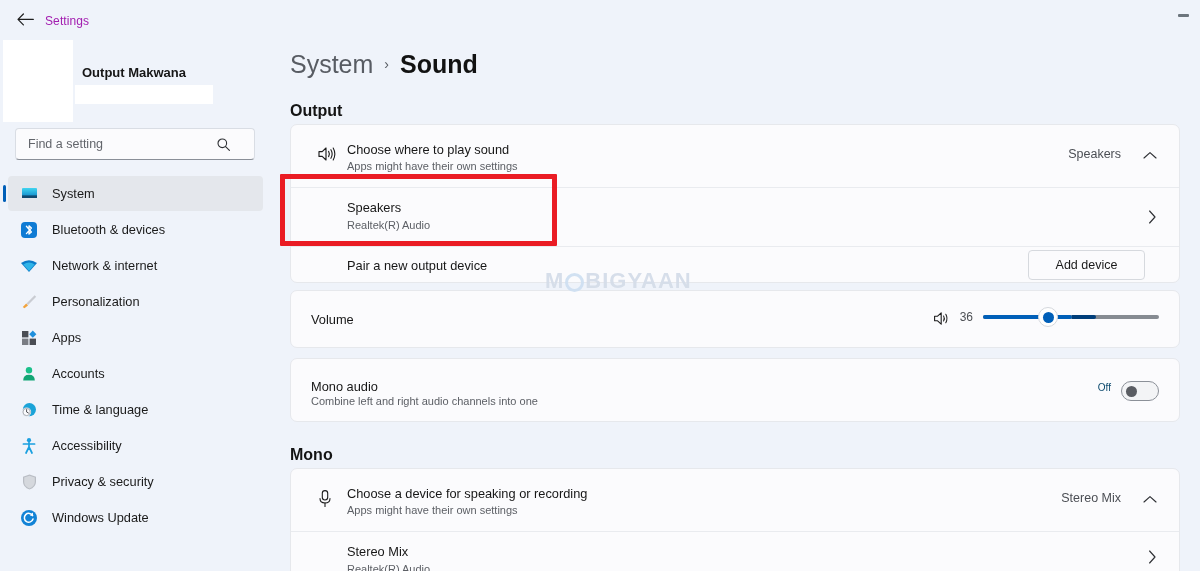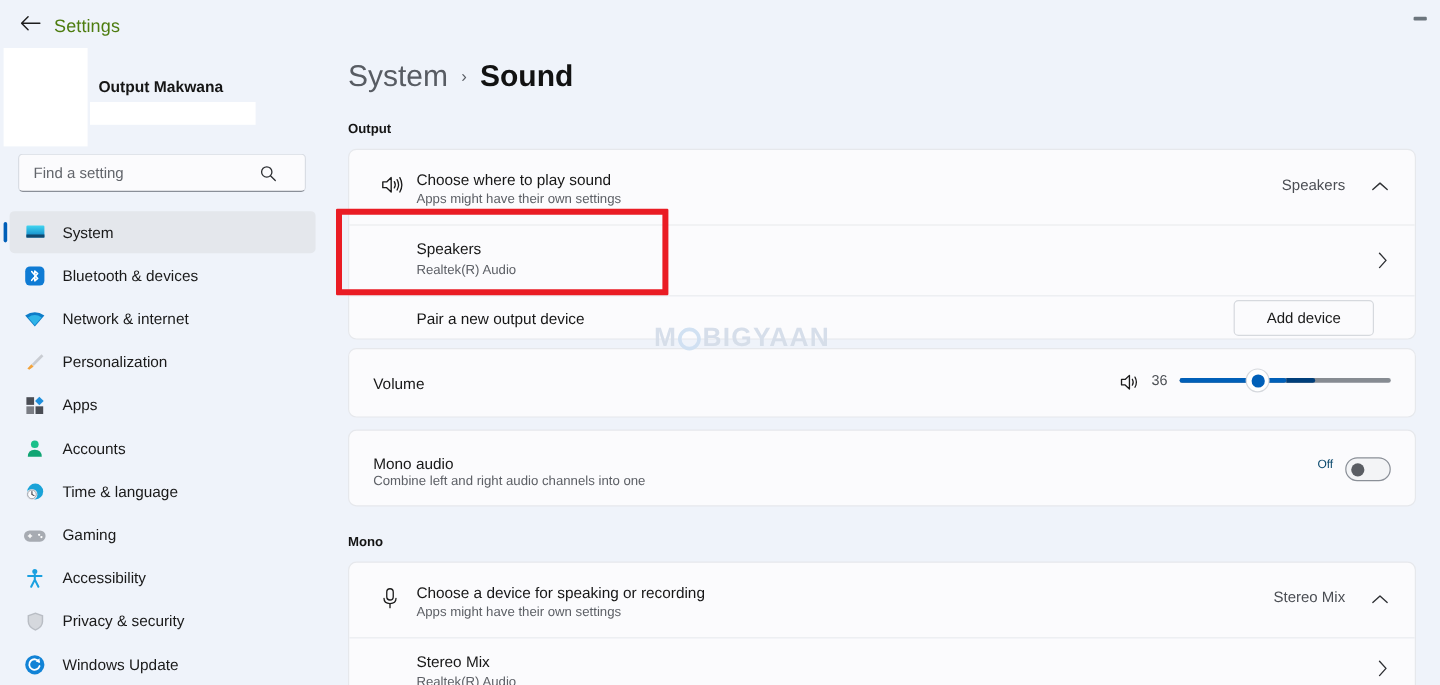--- a/index.html
+++ b/index.html
@@ -15,21 +15,21 @@
   
   .titlebar { position: absolute; left:0; top:0; width:1200px; height:36px; }
   .back-btn {
     position:absolute; left:10px; top:8px; width:30px; height:22px;
     display:flex; align-items:center; justify-content:center;
     color:#20201f;
   }
   .back-btn svg { display:block; }
   .title-text {
     position:absolute; left:45px; top:14px;
-    font-size:15px; color:#4d7c0f; letter-spacing:.1px;
+    font-size:12px; color:#a21caf; letter-spacing:.1px;
   }
   .min-btn {
     position:absolute; left:1172px; top:6px; width:22px; height:18px;
     display:flex; align-items:center; justify-content:center;
   }
   .min-btn i { display:block; width:11px; height:3px; background:#6c757d; border-radius:1px;}
 
   
   .sidebar { position:absolute; left:0; top:36px; width:270px; height:535px; }
   .avatar-redact {
@@ -66,21 +66,21 @@
   .nav-ico { width:22px; height:22px; margin-right:12px; display:flex; align-items:center; justify-content:center; }
   .nav-label { font-size:12.8px; color:#1a1a1a; }
 
   
   .main { position:absolute; left:270px; top:36px; width:930px; height:535px; }
   .crumb { position:absolute; left:20px; top:14px; display:flex; align-items:baseline; }
   .crumb-parent { font-size:25px; color:#585c63; }
   .crumb-sep { font-size:14px; color:#585c63; margin:0 11px; position:relative; top:-4px;}
   .crumb-current { font-size:25px; font-weight:bold; color:#121212; }
 
-  .section-label { position:absolute; font-size:11px; font-weight:bold; color:#141414; }
+  .section-label { position:absolute; font-size:16px; font-weight:bold; color:#141414; }
 
   .card {
     position:absolute; background:#fbfbfd; border:1px solid #e6e8ec;
     border-radius:7px; overflow:hidden;
   }
   .row-div { position:absolute; left:0; right:0; height:1px; background:#e9ebef; }
   .row-ico { position:absolute; left:26px; display:flex; align-items:center; justify-content:center; color:#1c1c1c; }
   .row-title { position:absolute; font-size:12.8px; color:#171717; }
   .row-sub { position:absolute; font-size:11px; color:#5d6066; }
   .row-value { position:absolute; font-size:12.5px; color:#4b4e54; }
@@ -245,32 +245,20 @@
           <svg width="18" height="18" viewBox="0 0 18 18">
             <circle cx="9.4" cy="8.6" r="6.6" fill="#1aa3d8"></circle>
             <circle cx="6.6" cy="11" r="4.6" fill="#e6e9ee"></circle>
             <circle cx="6.6" cy="11" r="3.6" fill="#fbfbfd" stroke="#8e939c" stroke-width=".7"></circle>
             <path d="M6.6 8.6 V11 L8.4 12" stroke="#3a3d43" stroke-width=".9" fill="none" stroke-linecap="round"></path>
           </svg>
         </span>
         <span class="nav-label">Time &amp; language</span>
       </div>
 
-      <div class="nav-item">
-        <span class="nav-ico">
-          <svg width="20" height="14" viewBox="0 0 20 14">
-            <rect x="1" y="3" width="18" height="9.4" rx="4.7" fill="#a7abb2"></rect>
-            <rect x="4.2" y="7.1" width="3.6" height="1.1" fill="#ffffff"></rect>
-            <rect x="5.45" y="5.85" width="1.1" height="3.6" fill="#ffffff"></rect>
-            <circle cx="13.6" cy="6.7" r=".95" fill="#ffffff"></circle>
-            <circle cx="15.5" cy="8.6" r=".95" fill="#ffffff"></circle>
-          </svg>
-        </span>
-        <span class="nav-label">Gaming</span>
-      </div>
 
       <div class="nav-item">
         <span class="nav-ico">
           <svg width="18" height="18" viewBox="0 0 18 18">
             <circle cx="9" cy="3.2" r="2.1" fill="#1aa0e0"></circle>
             <path d="M9 5.6 V10 M3.4 7 H14.6 M9 10 L6 16 M9 10 L12 16" stroke="#1aa0e0" stroke-width="1.7" fill="none" stroke-linecap="round"></path>
           </svg>
         </span>
         <span class="nav-label">Accessibility</span>
       </div>

